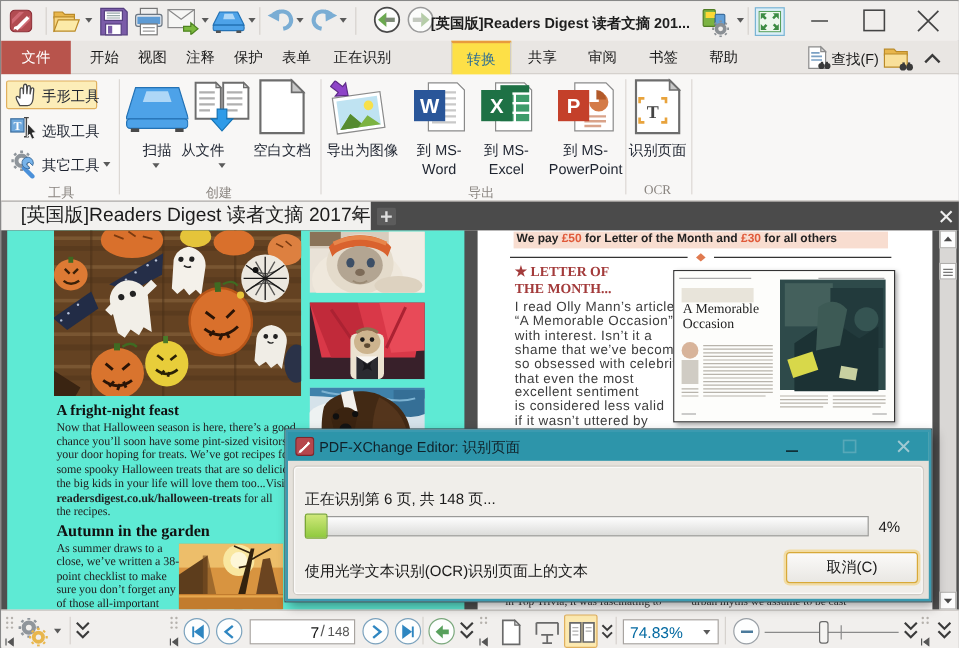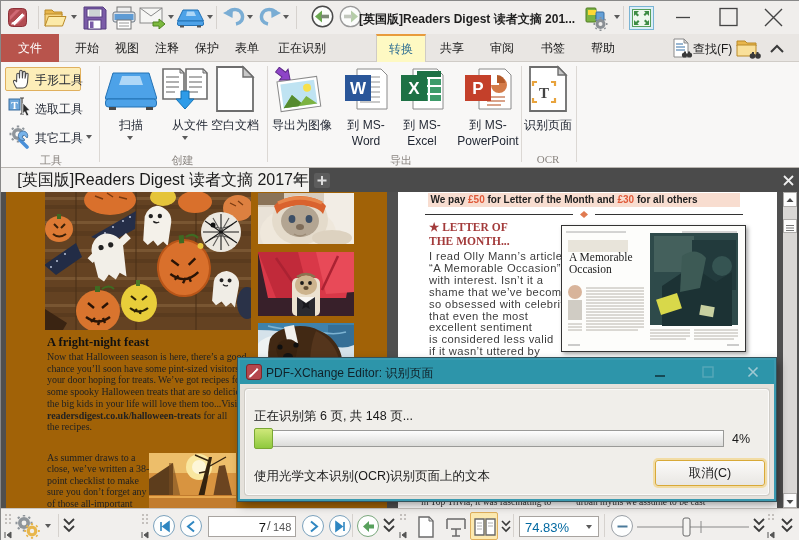--- a/index.html
+++ b/index.html
@@ -11,35 +11,35 @@
 #titlebar { position:absolute; left:0; top:0; width:799px; height:33px; background:#f0eeec; }
 .sep-v { position:absolute; top:5px; width:1px; height:23px; background:#d6d2ce; }
 .dd { position:absolute; width:0; height:0; border-left:3.5px solid transparent; border-right:3.5px solid transparent; border-top:4px solid #5a5a5a; }
 #title-text { position:absolute; left:358px; top:10px; font-size:12px; color:#1e1e1e; width:222px; overflow:hidden; white-space:nowrap;font-weight:bold; }
 .winbtn { position:absolute; top:0; width:34px; height:33px; color:#444; text-align:center; }
 
 
 #menubar { position:absolute; left:0; top:33px; width:799px; height:28px; background:#e9e6e3; border-bottom:1px solid #d0ccc7; }
 .mtab { position:absolute; top:0; height:28px; line-height:28px; font-size:12px; color:#1b1b1b; text-align:center; }
 #tab-file { left:0; width:58px; background:#b8544c; color:#fff; }
-#tab-conv { left:375px; width:50px; background:#fef9c3; color:#2e6e93; height:29px; border-left:1px solid #cfcbc6; border-right:1px solid #cfcbc6; border-top:2px solid #e89b3c; line-height:26px; }
+#tab-conv { left:375px; width:50px; background:#fde047; color:#2e6e93; height:29px; border-left:1px solid #cfcbc6; border-right:1px solid #cfcbc6; border-top:2px solid #e89b3c; line-height:26px; }
 
 
 #ribbon { position:absolute; left:0; top:61px; width:799px; height:106px; background:#f8f7f6; border-bottom:1px solid #b9b5b0; }
 .grplabel { position:absolute; top:91px; font-size:11px; color:#8a8580; width:100px; text-align:center;font-family:Liberation Serif, serif; }
 .rsep { position:absolute; top:4px; width:1px; height:96px; background:#dcd8d4; }
 .btntext { position:absolute; font-size:12px; color:#1e2430; text-align:center; }
 
 
 #doctabs { position:absolute; left:0; top:167px; width:799px; height:24px; background:#4b4b4b; }
 #activetab { position:absolute; left:0; top:0; width:308px; height:24px; background:#f2f1ef; font-size:16px; color:#1b1b1b; line-height:24px; padding-left:8px;text-align:right; }
 
 
 #docarea { position:absolute; left:0; top:191px; width:799px; height:317px; background:#4f4f4f; overflow:hidden; }
-#pageL { position:absolute; left:5px; top:-1px; width:381px; height:320px; background:#a16207; }
+#pageL { position:absolute; left:5px; top:-1px; width:381px; height:320px; background:#5eead4; }
 #pageR { position:absolute; left:397px; top:-1px; width:379px; height:320px; background:#fff; }
 .serif { font-family:"Liberation Serif",serif; }
 
 
 #vscroll { position:absolute; left:782px; top:191px; width:14px; height:316px; background:#d9d7d5; }
 
 
 #statusbar { position:absolute; left:0; top:507px; width:799px; height:33px; background:#f1efed; border-top:1px solid #c9c5c1; }
 
 .navbtn { position:absolute; top:6px; width:22px; height:22px; border:1.5px solid #7ba2bd; border-radius:50%; background:#fdfefe; }
@@ -232,21 +232,21 @@
     <div class="dd" style="left:126px;top:74px"></div>
     <svg class="abs" style="left:160px;top:3px" width="48" height="48" viewBox="0 0 48 48">
       <path d="M2 4 h17 l4 4 v26 h-21 z" fill="#fff" stroke="#6d6d6d" stroke-width="1.6"></path>
       <path d="M19 4 l4 4 h-4 z" fill="#ccc" stroke="#6d6d6d"></path>
       <path d="M5 12 h13 M5 17 h13 M5 22 h13 M5 27 h9" stroke="#b0b0b0" stroke-width="2"></path>
       <path d="M25 4 h17 l4 4 v26 h-21 z" fill="#fff" stroke="#6d6d6d" stroke-width="1.6"></path>
       <path d="M42 4 l4 4 h-4 z" fill="#ccc" stroke="#6d6d6d"></path>
       <path d="M28 12 h13 M28 17 h13 M28 22 h13 M28 27 h9" stroke="#b0b0b0" stroke-width="2"></path>
       <path d="M20 26 h8 v8 h5 l-9 10 -9 -10 h5 z" fill="#2e9be8" stroke="#1372b5"></path>
     </svg>
-    <div class="btntext" style="left:164px;top:55px;width:50px">从文件</div>
+    <div class="btntext" style="left:143px;top:55px;width:50px">从文件</div>
     <div class="dd" style="left:181px;top:74px"></div>
     <svg class="abs" style="left:214px;top:3px" width="40" height="48" viewBox="0 0 40 48">
       <path d="M2 2 h26 l10 10 v34 h-36 z" fill="#fff" stroke="#6d6d6d" stroke-width="1.8"></path>
       <path d="M28 2 l10 10 h-10 z" fill="#c8c8c8" stroke="#6d6d6d" stroke-width="1.4"></path>
     </svg>
     <div class="btntext" style="left:205px;top:55px;width:58px">空白文档</div>
     <div class="grplabel" style="left:125px;width:113px">创建</div>
     <div class="rsep" style="left:266px"></div>
 
     <svg class="abs" style="left:274px;top:5px" width="48" height="46" viewBox="0 0 48 46">
@@ -459,20 +459,21 @@
         <path d="M18 26 a12 12 0 0 1 22 -4 l-3 16 a10 8 0 0 1 -16 0 z" fill="#3a2310"></path>
         <circle cx="22" cy="24" r="2.6" fill="#0f0f0f"></circle>
           <circle cx="38" cy="22" r="2.6" fill="#0f0f0f"></circle>
         <ellipse cx="30" cy="34" rx="5" ry="4" fill="#141414"></ellipse>
         <path d="M24 40 q6 4 12 0 l-2 6 h-8 z" fill="#e8e2d8"></path>
         <rect x="22" y="56" width="7" height="22" fill="#ded5c6"></rect>
         <rect x="34" y="58" width="7" height="20" fill="#e6ddcf"></rect>
       </svg>
       <div class="serif abs" style="left:41px;top:144px;font-size:12.5px;font-weight:bold;color:#111">A fright-night feast</div>
       <div class="serif abs" style="left:41px;top:160px;width:230px;font-size:10px;letter-spacing:-0.05px;line-height:11.7px;color:#222;white-space:nowrap">Now that Halloween season is here, there’s a good<br>chance you’ll soon have some pint-sized visitors at<br>your door hoping for treats. We’ve got recipes for<br>some spooky Halloween treats that are so delicious<br>the big kids in your life will love them too...Visit<br><b>readersdigest.co.uk/halloween-treats</b> for all<br>the recipes.</div>
+      <div class="serif abs" style="left:41px;top:244px;font-size:13.5px;font-weight:bold;color:#111">Autumn in the garden</div>
       <div class="serif abs" style="left:41px;top:261px;width:110px;font-size:10px;letter-spacing:-0.05px;line-height:11.4px;color:#222;white-space:nowrap">As summer draws to a<br>close, we’ve written a 38-<br>point checklist to make<br>sure you don’t forget any<br>of those all-important</div>
       <svg class="abs" style="left:143px;top:262px" width="87" height="55" viewBox="0 0 87 55">
         <rect width="87" height="55" fill="#d89440"></rect>
         <rect width="87" height="20" fill="#edbe6a"></rect>
         <circle cx="50" cy="14" r="13" fill="#f9e7a0"></circle>
         <circle cx="50" cy="14" r="7" fill="#fdf6d8"></circle>
         <path d="M0 26 l24 -16 v45 h-24 z" fill="#5d3d1c"></path>
         <path d="M24 10 l10 45 h-14 v-45 z" fill="#7a4e22" opacity="0.6"></path>
         <path d="M62 55 l8 -42 6 -1 10 43 z" fill="#6b4420"></path>
         <path d="M46 55 L60 4 l3 0 -10 51 z" fill="#33220e"></path>

